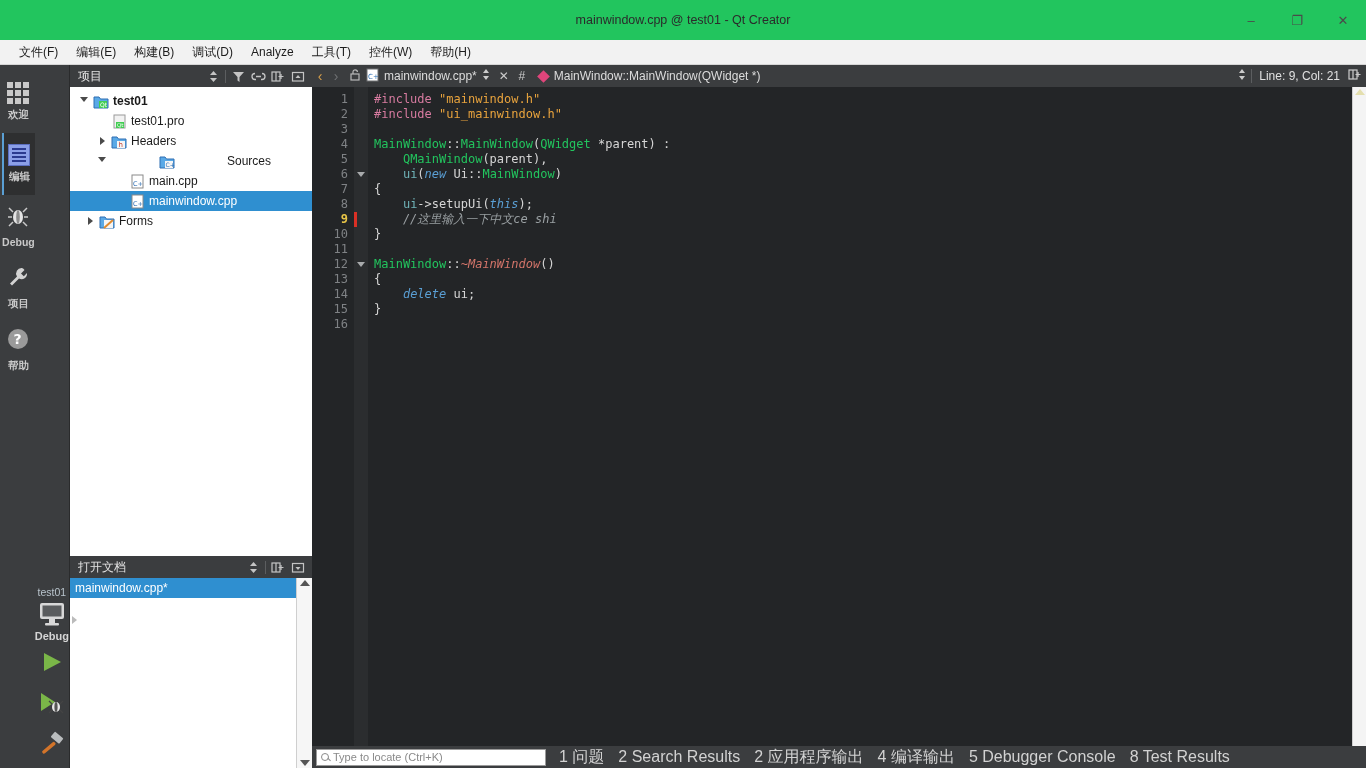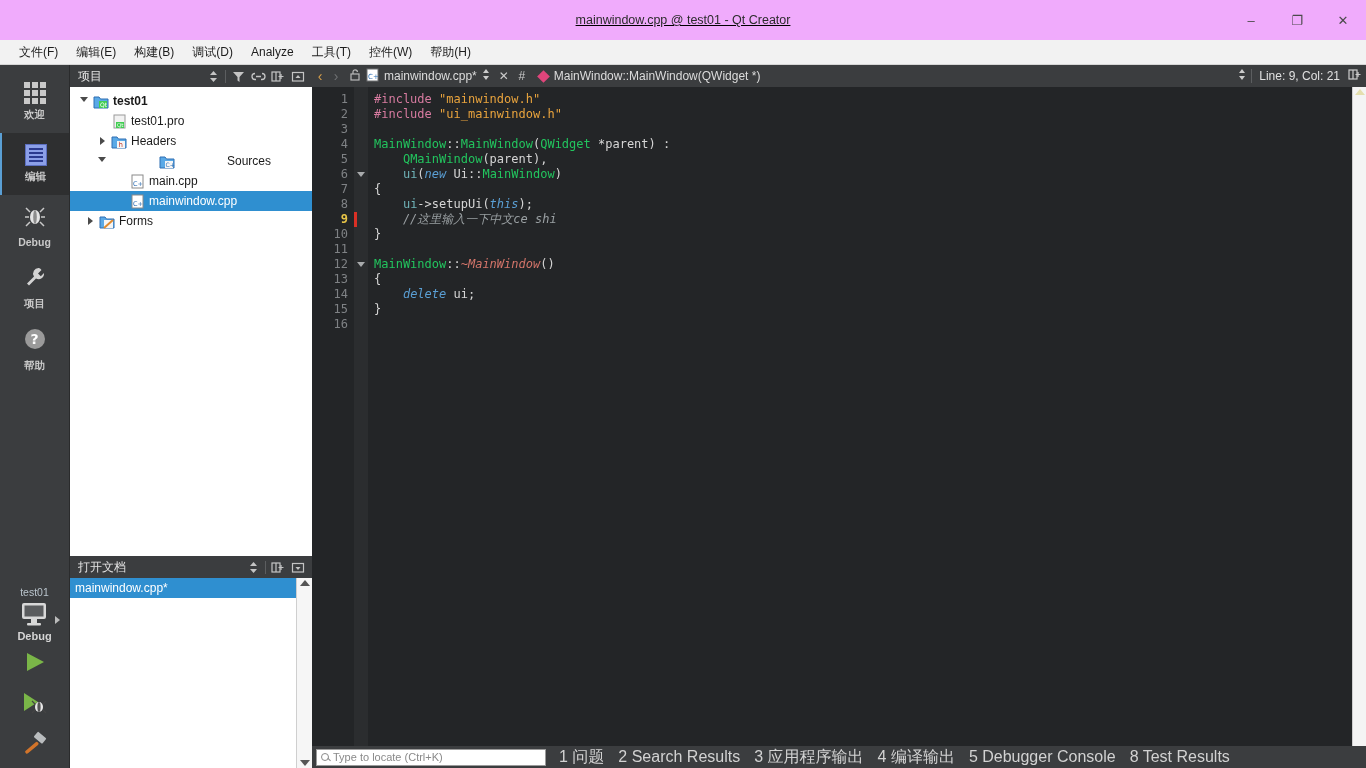--- a/index.html
+++ b/index.html
@@ -1,34 +1,34 @@
 <!DOCTYPE html>
 <html><head>
 <meta charset="utf-8">
 <style>
   * { box-sizing: border-box; margin:0; padding:0; }
   html,body { width:1366px; height:768px; overflow:hidden;
     font-family:"Liberation Sans","DejaVu Sans",sans-serif; }
   body { background:#2e2f30; }
 
   
-  .titlebar{height:40px;background:#f0abfc;position:relative;display:flex;align-items:center;justify-content:center;text-decoration:underline;}
+  .titlebar{height:40px;background:#22c55e;position:relative;display:flex;align-items:center;justify-content:center;}
   .titlebar .ttl{font-size:12.5px;color:#2b2b2b;}
   .wbtns{position:absolute;right:0;top:0;height:40px;display:flex;}
   .wbtn{width:46px;height:40px;display:flex;align-items:center;justify-content:center;color:#4a4a4a;font-size:13px;}
 
   
   .menubar{height:25px;background:#f2f2f2;border-bottom:1px solid #d6d6d6;display:flex;align-items:center;padding-left:10px;}
   .menuitem{font-size:12px;color:#1d1d1d;padding:3px 9px;cursor:default;}
 
   
   .app{display:flex;height:703px;background:#2e2f30;}
 
   
-  .modebar{width:70px;background:#3b3d3f;display:flex;flex-direction:column;
+  .modebar{width:70px;background:#3b3d3f;display:flex;flex-direction:row;
            border-right:1px solid #2a2b2c;flex:0 0 70px;justify-content:flex-end;}
   .modes{padding-top:6px;}
   .mode{height:62px;display:flex;flex-direction:column;align-items:center;justify-content:center;gap:4px;color:#c9c9c9;}
   .mode .lbl{font-size:10.5px;font-weight:bold;}
   .mode.active{background:#2e2f30;border-left:2px solid #5a9fd4;}
   .mode.disabled{color:#6e7071;}
   .sq{display:grid;grid-template-columns:repeat(3,6px);grid-template-rows:repeat(3,6px);gap:2px;}
   .sq i{background:#c9c9c9;display:block;}
   .docicon{width:22px;height:22px;background:#8b9fe8;border:1px solid #5c6fc0;display:flex;flex-direction:column;justify-content:center;gap:2px;padding:3px;}
   .docicon i{height:2px;background:#2b3a8f;display:block;}
@@ -481,20 +481,20 @@
     </div>
 
     <div class="statusbar">
       <div class="locator">
         <span class="lupe"></span>
         <span>Type to locate (Ctrl+K)</span>
       </div>
       <div id="outbtns" style="display:flex;align-items:center;">
           <div class="outbtn">1 问题</div>
           <div class="outbtn">2 Search Results</div>
-          <div class="outbtn">3 应用程序输出</div>
+          <div class="outbtn">2 应用程序输出</div>
           <div class="outbtn">4 编译输出</div>
           <div class="outbtn">5 Debugger Console</div>
           <div class="outbtn">8 Test Results</div>
         </div>
     </div>
   </div>
 </div>
 
 </body></html>

